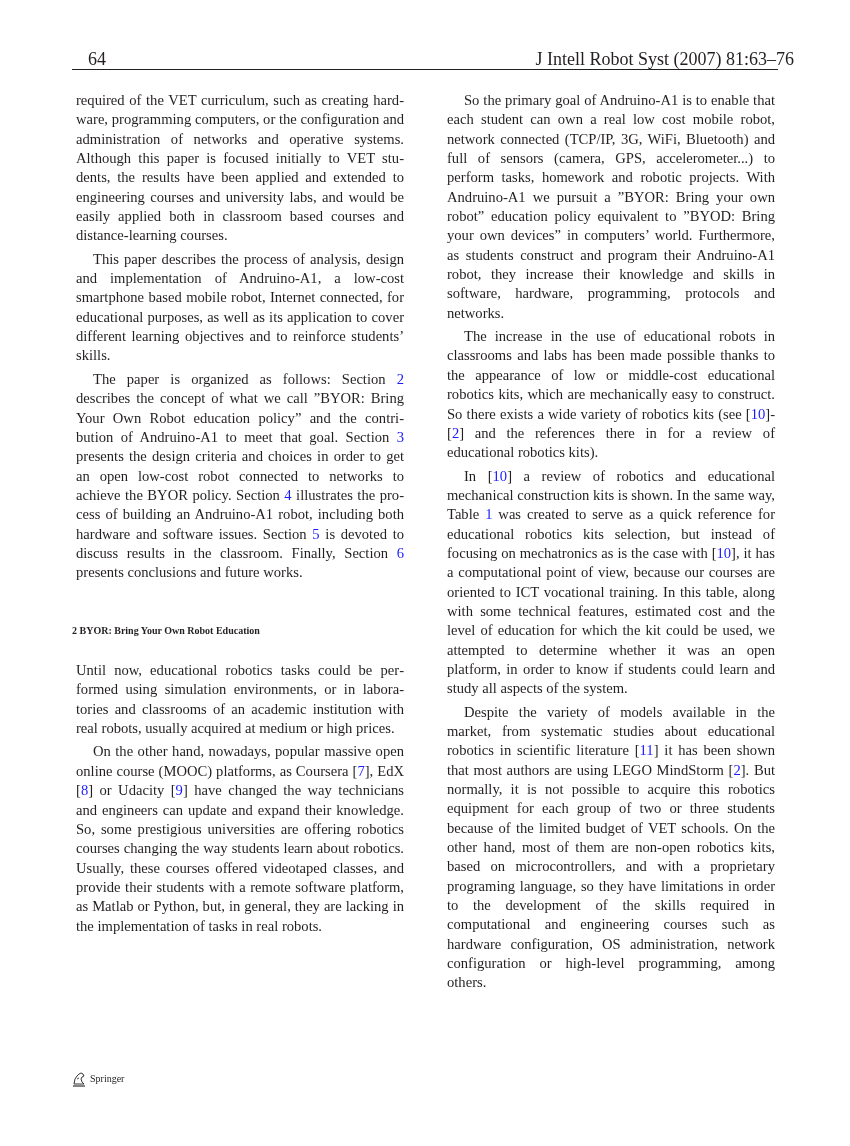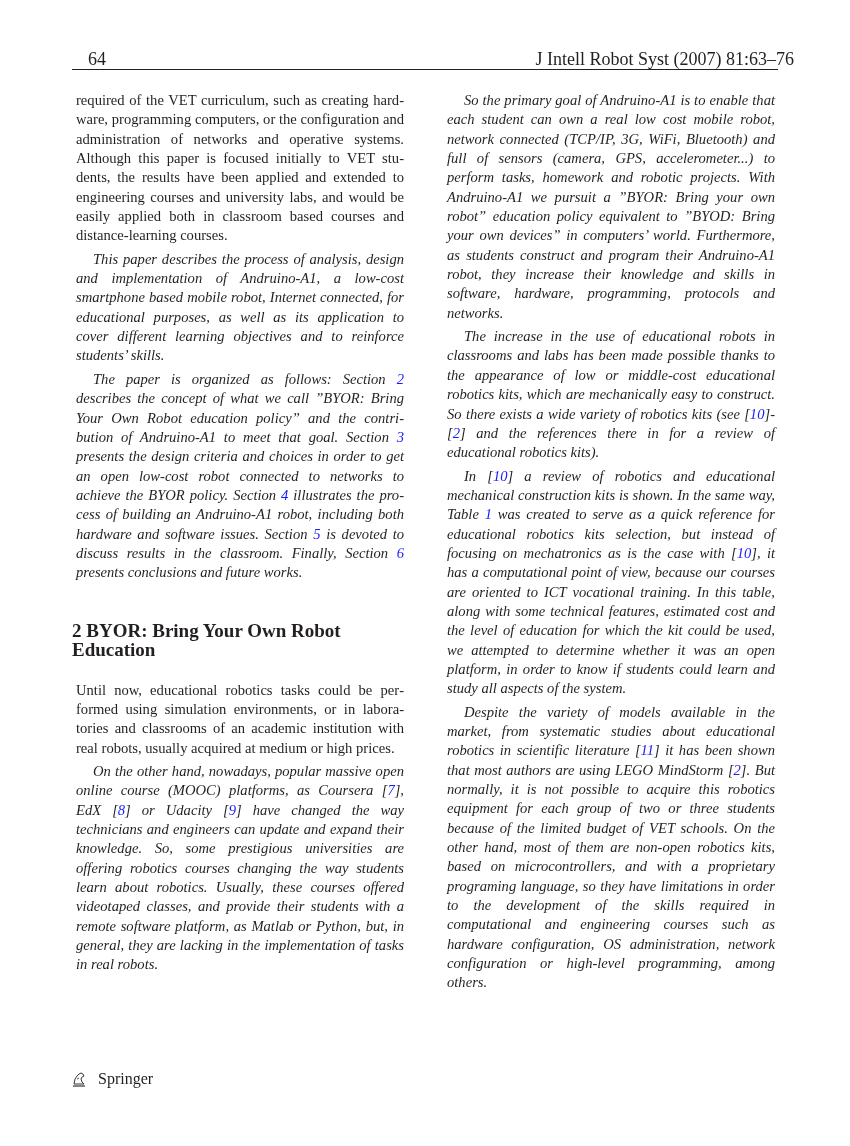--- a/index.html
+++ b/index.html
@@ -9,26 +9,26 @@
                   font-size: 18px; line-height: 18px; }
   .running-head .pg { position: absolute; left: 0; top: 0; }
   .running-head .jr { position: absolute; right: 0; top: 0; }
   .rule { position: absolute; left: 72px; top: 69px; width: 706px; height: 0;
           border-top: 1.3px solid #231f20; }
   .col { position: absolute; top: 87px; width: 336px; font-size: 14.6px; line-height: 19.35px;
          text-align: justify; hyphens: manual; }
   .col.left { left: 72px; }
   .col.right { left: 443px; }
   .col p { margin: 4px; text-indent: 0; }
-  .col p.ind { text-indent: 17px; font-style: italic; }
-  .sec-heading { font-weight: bold; font-size: 19px; line-height: 19.5px; margin: 38px 0 21px 0;
+  .col p.ind { text-indent: 17px; }
+  .sec-heading { font-weight: bold; font-size: 10px; line-height: 19.5px; margin: 38px 0 21px 0;
                  text-align: left; }
   .ref { color: #1a1aff; }
-  .footer { position: absolute; left: 72px; top: 1070px; font-size: 16px; line-height: 18px;
-            display: flex; align-items: center; gap: 12px; font-family: Liberation Serif, serif; }
+  .footer { position: absolute; left: 72px; top: 1070px; font-size: 10px; line-height: 18px;
+            display: flex; align-items: center; gap: 4px; font-family: Liberation Serif, serif; }
   .footer svg { display: block; }
 </style>
 </head>
 <body>
 
 <div class="running-head">
   <span class="pg">64</span>
   <span class="jr">J Intell Robot Syst (2007) 81:63–76</span>
 </div>
 <div class="rule"></div>

